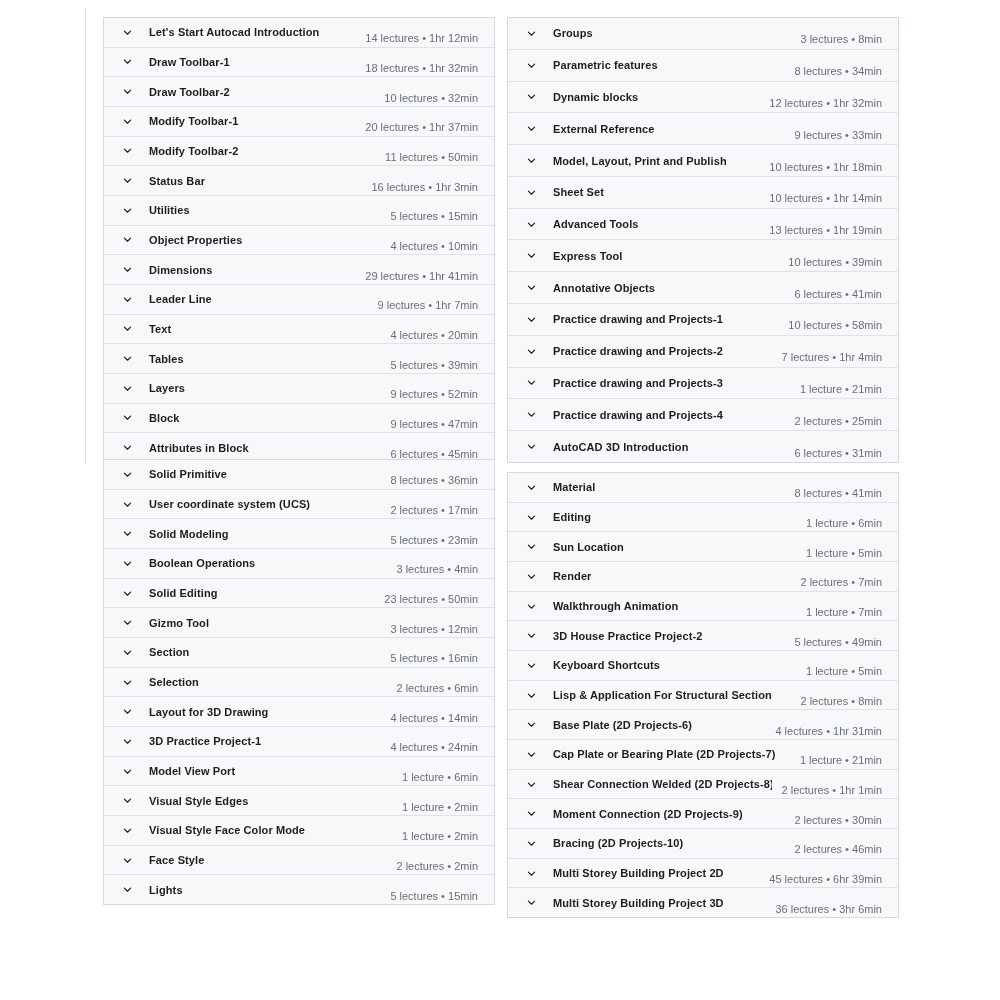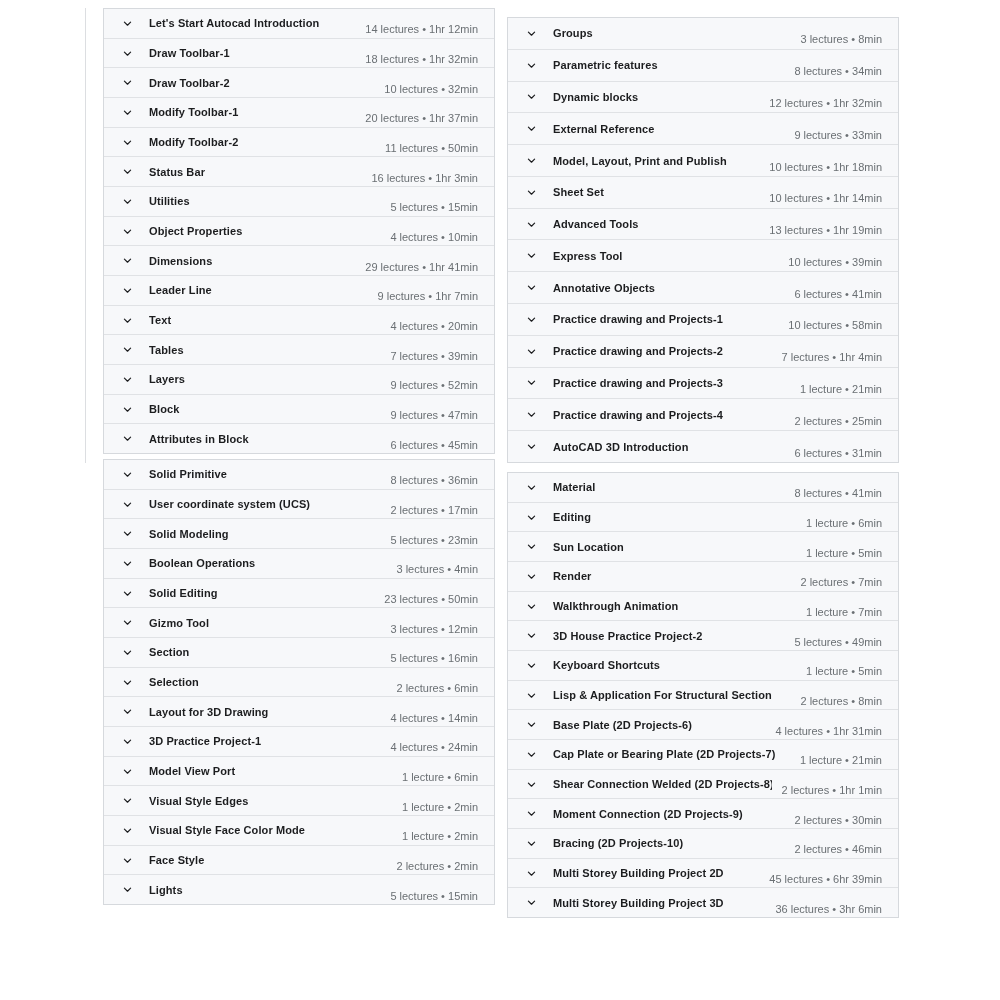--- a/index.html
+++ b/index.html
@@ -26,21 +26,21 @@
   .panel {
     position: absolute;
     width: 392px;
     height: 446px;
     box-sizing: border-box;
     border: 1px solid #d6d9dd;
     background: #ffffff;
     display: flex;
     flex-direction: column;
   }
-  #panel-0 { left: 103px; top: 8px; }
+  #panel-0 { left: 103px; top: 17px; justify-content: flex-end; }
   #panel-1 { left: 507px; top: 17px; }
   #panel-2 { left: 103px; top: 459px; }
   #panel-3 { left: 507px; top: 472px; }
   .section-row {
     flex: 1 1 0;
     display: flex;
     align-items: center;
     padding: 0 16px 0 17px;
     background: #f7f8fa;
     border-top: 1px solid #e0e2e5;
@@ -183,21 +183,21 @@
         <span class="row-title">Text</span>
         <span class="row-meta">4 lectures • 20min</span>
       </div>
       <div class="section-row">
         <span class="chevron">
           <svg width="11" height="11" viewBox="0 0 16 16">
             <path d="M3.5 6l4.5 4.5L12.5 6" fill="none" stroke="#1c1d1f" stroke-width="1.7" stroke-linecap="round" stroke-linejoin="round"></path>
           </svg>
         </span>
         <span class="row-title">Tables</span>
-        <span class="row-meta">7 lectures • 39min</span>
+        <span class="row-meta">5 lectures • 39min</span>
       </div>
       <div class="section-row">
         <span class="chevron">
           <svg width="11" height="11" viewBox="0 0 16 16">
             <path d="M3.5 6l4.5 4.5L12.5 6" fill="none" stroke="#1c1d1f" stroke-width="1.7" stroke-linecap="round" stroke-linejoin="round"></path>
           </svg>
         </span>
         <span class="row-title">Layers</span>
         <span class="row-meta">9 lectures • 52min</span>
       </div>

